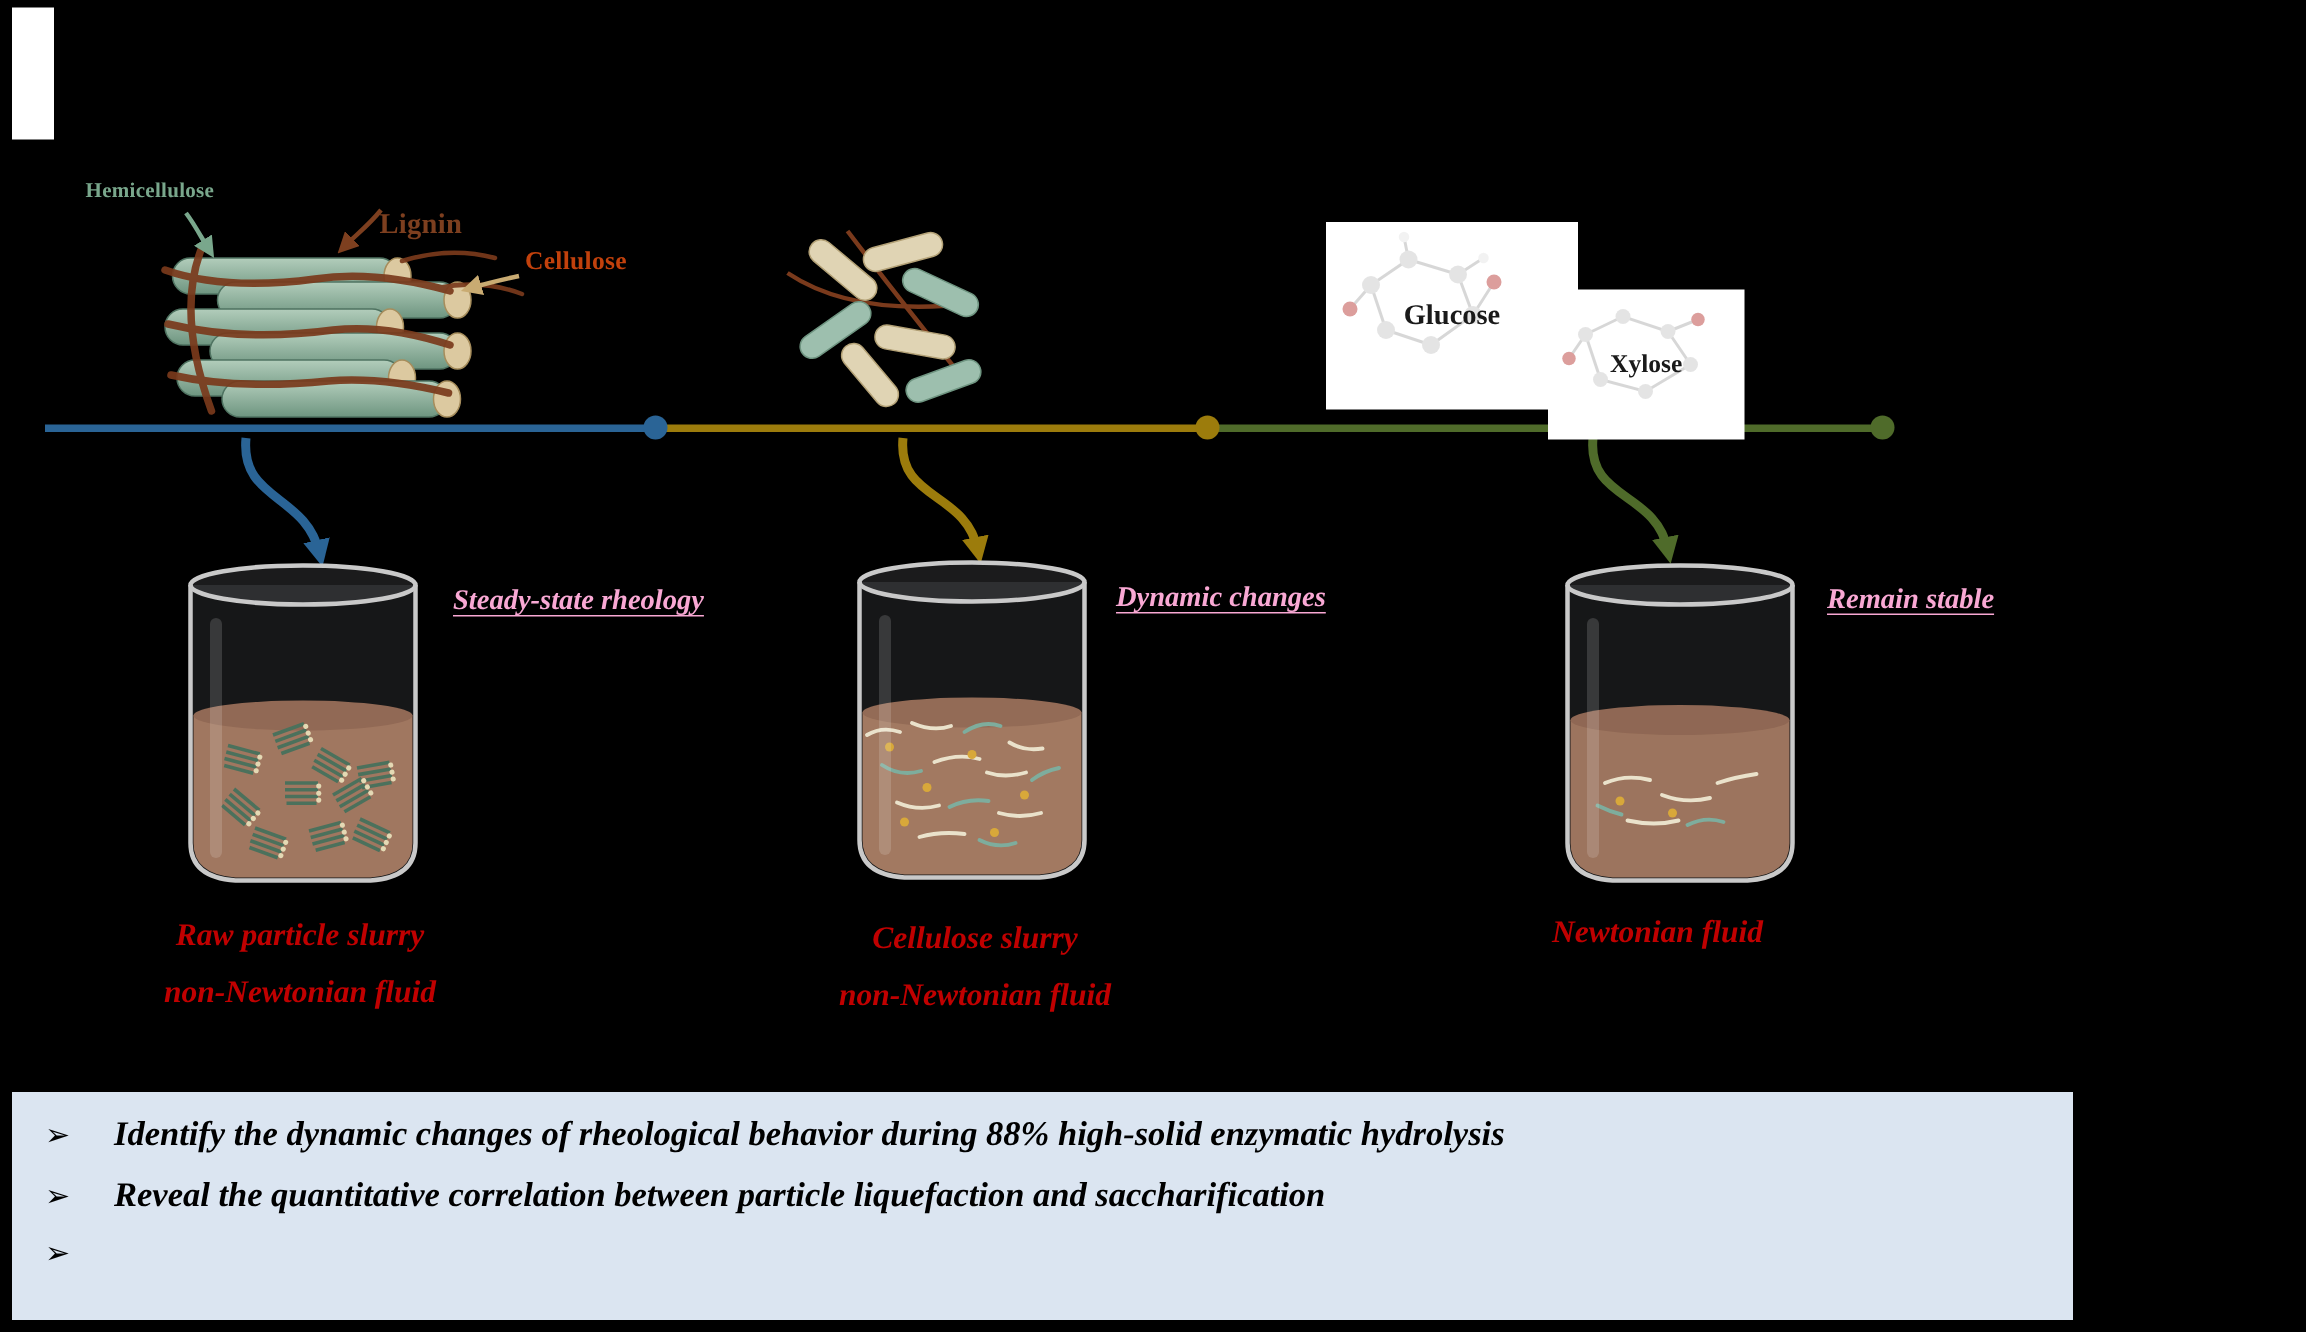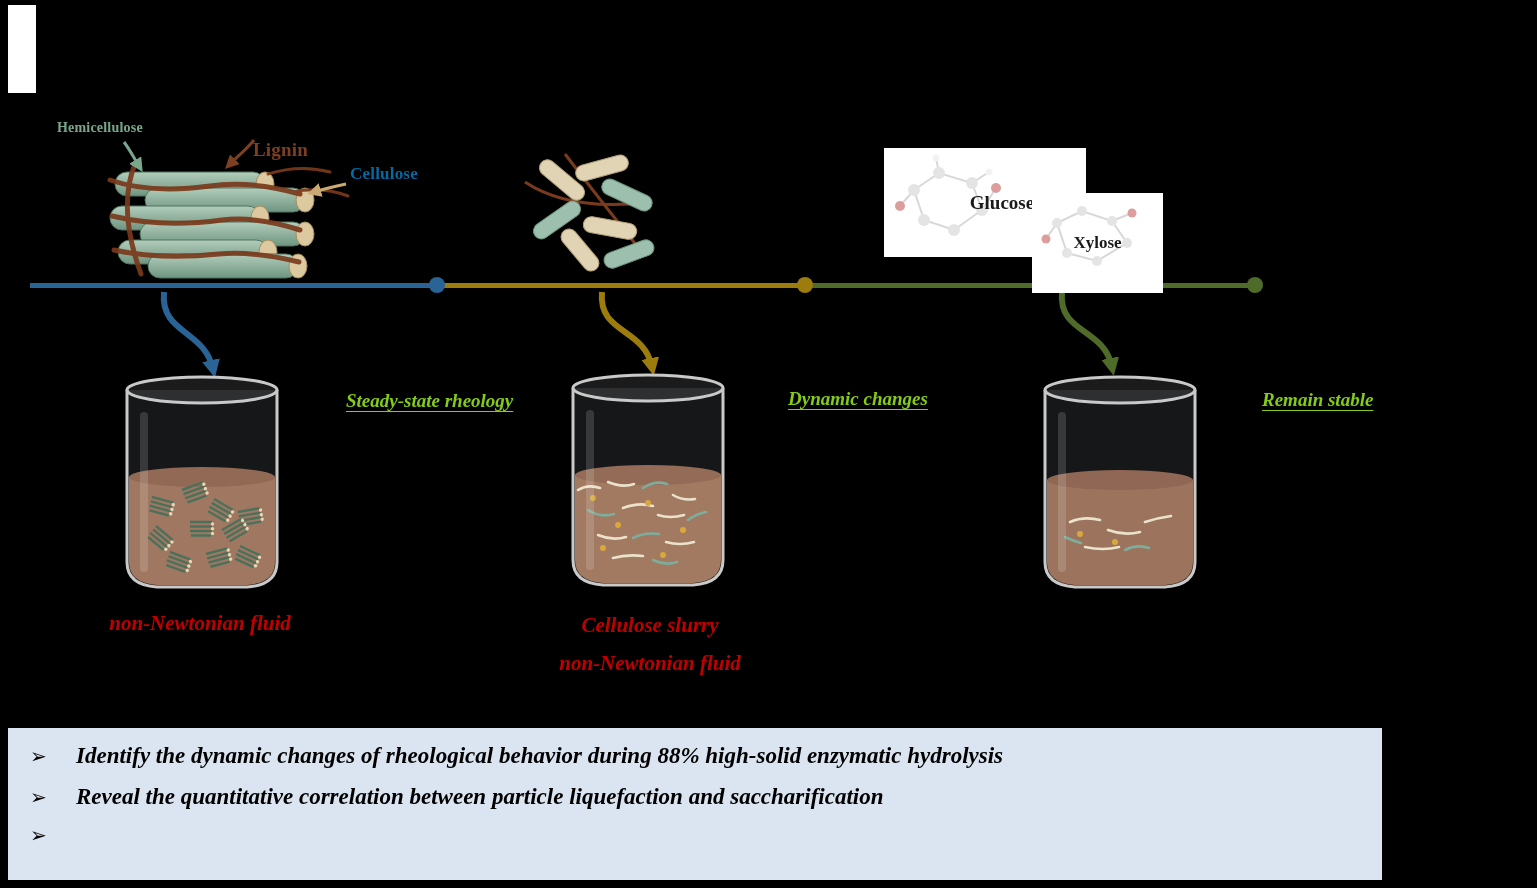--- a/index.html
+++ b/index.html
@@ -7,35 +7,35 @@
     position:relative;width:1537px;height:888px;background:#000;
     overflow:hidden;font-family:"Liberation Serif",serif;
   }
   .abs{position:absolute;}
   
   .corner-mark{left:8px;top:5px;width:28px;height:88px;background:#ffffff;}
   
   .struct-label{font-weight:bold;font-size:14px;letter-spacing:.2px;}
   .lbl-hemicellulose{left:57px;top:120px;color:#79a78c;}
   .lbl-lignin{left:253px;top:118px;color:#7d3f1f;font-size:19px;margin-top:21px;}
-  .lbl-cellulose{left:350px;top:164px;color:#0369a1;font-size:17px;}
+  .lbl-cellulose{left:350px;top:164px;color:#c2410c;font-size:17px;}
   
   .mol-box{background:#ffffff;display:flex;align-items:center;justify-content:center;}
-  .mol-glucose{left:884px;top:148px;width:168px;height:109px;padding-left:34px;}
+  .mol-glucose{left:884px;top:148px;width:168px;height:125px;}
   .mol-xylose{left:1032px;top:193px;width:131px;height:100px;z-index:3;}
   .mol-label{position:relative;z-index:2;font-weight:bold;color:#1a1a1a;font-size:19px;}
   .mol-xylose .mol-label{font-size:17px;}
   .mol-art{position:absolute;left:0;top:0;}
   
   .tl-seg{top:283px;height:5px;}
   .tl-dot{width:16px;height:16px;border-radius:50%;top:277px;}
   
   .phase-label{
-    color:#84cc16;font-weight:bold;font-style:italic;font-size:19px;
-    text-decoration:underline;text-underline-offset:4px;margin-left:44px;
+    color:#f9a8d4;font-weight:bold;font-style:italic;font-size:19px;
+    text-decoration:underline;text-underline-offset:4px;
   }
   .phase-1{left:302px;top:390px;}
   .phase-2{left:744px;top:388px;}
   .phase-3{left:1218px;top:389px;}
   
   .stage-caption{
     color:#c00000;font-weight:bold;font-style:italic;font-size:21px;
     text-align:center;line-height:38px;
   }
   .cap-1{left:20px;top:604px;width:360px;}
@@ -310,27 +310,29 @@
     <path d="M 15 18 L 15 190 Q 15 213 45 215 L 135 215 Q 165 213 165 190 L 165 18" fill="rgba(220,226,232,0.10)" stroke="#c9c9c9" stroke-width="3"></path>
     <ellipse cx="90" cy="18" rx="75" ry="13" fill="rgba(220,226,232,0.12)" stroke="#c9c9c9" stroke-width="3"></ellipse>
     <rect x="28" y="40" width="8" height="160" rx="4" fill="#ffffff" opacity="0.15"></rect>
   </svg>
 
   <div class="abs phase-label phase-1">Steady-state rheology</div>
   <div class="abs phase-label phase-2">Dynamic changes</div>
   <div class="abs phase-label phase-3">Remain stable</div>
 
   <div class="abs stage-caption cap-1">
+    <div>Raw particle slurry</div>
     <div>non-Newtonian fluid</div>
   </div>
   <div class="abs stage-caption cap-2">
     <div>Cellulose slurry</div>
     <div>non-Newtonian fluid</div>
   </div>
   <div class="abs stage-caption cap-3">
+    <div>Newtonian fluid</div>
   </div>
 
   <div class="abs objectives-panel">
     <div class="objective-row">
       <span class="objective-marker">➢</span>
       <span class="objective-text">Identify the dynamic changes of rheological behavior during 88% high-solid enzymatic hydrolysis</span>
     </div>
     <div class="objective-row">
       <span class="objective-marker">➢</span>
       <span class="objective-text">Reveal the quantitative correlation between particle liquefaction and saccharification</span>

